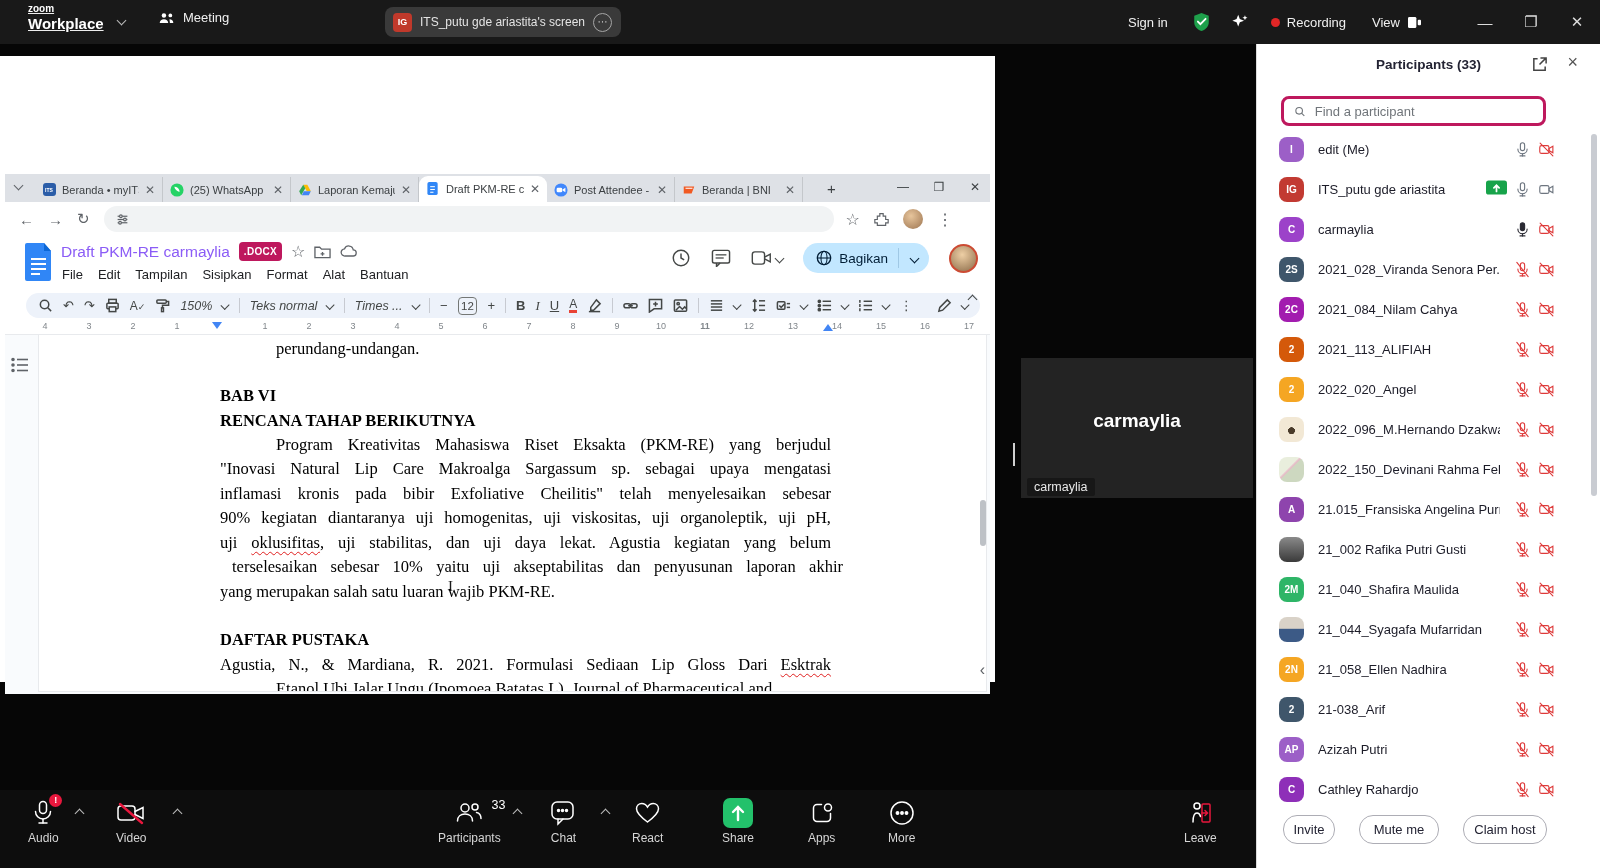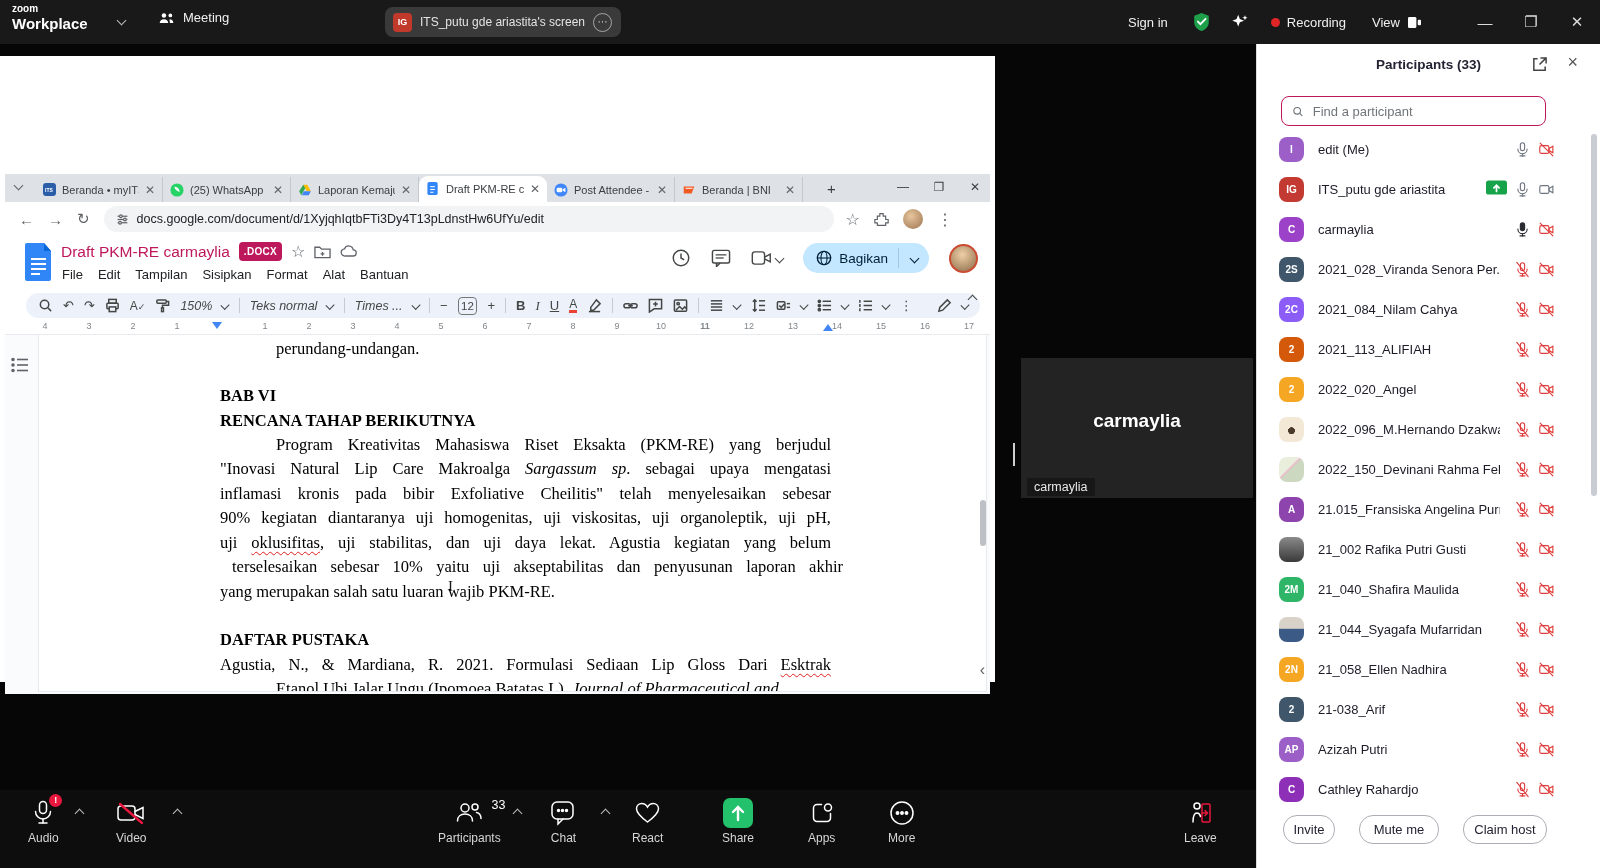--- a/index.html
+++ b/index.html
@@ -1,19 +1,19 @@
 <!DOCTYPE html>
 <html><head>
 <meta charset="utf-8">
 <style>
   html,body{margin:0;padding:0;background:#000;}
   body{width:1600px;height:868px;position:relative;overflow:hidden;font-family:"Liberation Sans",sans-serif;-webkit-font-smoothing:antialiased;}
   
   .topbar{position:absolute;left:0;top:0;width:1600px;height:44px;background:#191919;color:#eee;}
-  .logo{position:absolute;left:12px;top:4px;line-height:1;}
+  .logo{position:absolute;left:28px;top:4px;line-height:1;text-decoration:underline;}
   .logo .l1{font-size:10px;font-weight:bold;color:#fff;display:block;}
   .logo .l2{font-size:15px;font-weight:bold;color:#fff;display:block;margin-top:2px;}
   .chev{display:inline-block;width:6px;height:6px;border-right:1.6px solid currentColor;border-bottom:1.6px solid currentColor;}
   .chev.down{transform:rotate(45deg);}
   .chev.up{transform:rotate(-135deg);}
   .logo-chev{position:absolute;left:118px;top:17px;color:#bbb;}
   .meeting-tab{position:absolute;left:158px;top:10px;display:flex;align-items:center;gap:8px;font-size:13px;color:#f0f0f0;}
   .screen-tab{position:absolute;left:385px;top:7px;width:236px;height:30px;background:#3a3a3a;border-radius:8px;display:flex;align-items:center;gap:8px;padding:0 8px;box-sizing:border-box;}
   .ig-avatar{width:19px;height:19px;border-radius:4px;background:#c0392b;color:#fff;font-size:9px;font-weight:bold;display:flex;align-items:center;justify-content:center;}
   .screen-tab .lbl{font-size:12px;color:#e4e4e4;white-space:nowrap;}
@@ -44,21 +44,21 @@
   .urlbar{position:absolute;left:0;top:28px;width:985px;height:34px;background:#fff;border-bottom:1px solid #ececec;display:flex;align-items:center;}
   .nav-ic{color:#5f6368;font-size:15px;margin-left:14px;}
   .omni{margin-left:14px;width:730px;height:26px;border-radius:13px;background:#f1f3f4;display:flex;align-items:center;gap:8px;padding:0 12px;box-sizing:border-box;}
   .omni .url{font-size:12.5px;color:#202124;white-space:nowrap;overflow:hidden;}
   .url-right{display:flex;align-items:center;gap:14px;margin-left:12px;color:#5f6368;}
   .chrome-avatar{width:20px;height:20px;border-radius:50%;background:radial-gradient(circle at 40% 35%,#e7c59c,#9c7450);}
   
   .docs-header{position:absolute;left:0;top:62px;width:985px;height:56px;background:#fff;}
   .docs-icon{position:absolute;left:20px;top:7px;}
   .doc-title-row{position:absolute;left:56px;top:6px;display:flex;align-items:center;gap:9px;}
-  .doc-title{font-size:15.5px;color:#be185d;}
+  .doc-title{font-size:15.5px;color:#8b5cf6;}
   .docx-badge{background:#be185d;color:#fff;font-size:10px;font-weight:bold;border-radius:4px;padding:4px 5px;letter-spacing:.3px;}
   .mini-ic{color:#5f6368;}
   .menu-row{position:absolute;left:57px;top:31px;display:flex;gap:15px;font-size:13px;color:#202124;}
   .dh-right{position:absolute;right:12px;top:7px;display:flex;align-items:center;gap:20px;}
   .share-pill{height:30px;background:#c2e7ff;border-radius:16px;display:flex;align-items:center;gap:7px;padding:0 6px 0 13px;color:#001d35;}
   .share-pill .txt{font-size:13.5px;}
   .share-pill .sep{width:1px;height:20px;background:#9fc8e5;margin-left:3px;}
   .docs-avatar{width:29px;height:29px;border-radius:50%;background:radial-gradient(circle at 45% 35%,#eecfa5,#8a6a48);border:2px solid #cc4b33;box-sizing:border-box;}
   .docs-toolbar{position:absolute;left:21px;top:119px;width:954px;height:25px;background:#edf2fa;border-radius:13px;display:flex;align-items:center;gap:10px;padding:0 12px;box-sizing:border-box;color:#444746;font-size:13px;}
   .ti{width:15px;height:15px;flex:none;}
@@ -77,37 +77,37 @@
   .rnum{position:absolute;top:2px;font-size:9px;color:#80868b;transform:translateX(-50%);}
   .marker-down{position:absolute;top:3px;width:0;height:0;border-left:5px solid transparent;border-right:5px solid transparent;border-top:7px solid #4285f4;}
   .marker-up{position:absolute;top:5px;width:0;height:0;border-left:5px solid transparent;border-right:5px solid transparent;border-bottom:7px solid #4285f4;}
   
   .canvas{position:absolute;left:0;top:161px;width:985px;height:359px;background:#f9fbfd;overflow:hidden;}
   .doc-page{position:absolute;left:33px;top:0;width:947px;height:356px;background:#fff;border:1px solid #e8eaed;border-top:none;overflow:hidden;}
   .dline{position:absolute;font-family:"Liberation Serif",serif;font-size:16.5px;line-height:24.5px;color:#000;white-space:nowrap;}
   .dline.wide{width:611px;white-space:normal;}
   .dline.bold{font-weight:bold;}
   .just{text-align:justify;text-align-last:justify;}
-  .it{font-style:italic;}
+  .it{}
   .sq{text-decoration:underline;text-decoration-style:wavy;text-decoration-color:#e02020;text-decoration-thickness:1px;text-underline-offset:3px;}
   .outline-ic{position:absolute;left:6px;top:22px;}
   .doc-scroll{position:absolute;right:4px;top:165px;width:6px;height:46px;background:#bdc1c6;border-radius:3px;}
   .side-collapse{position:absolute;right:5px;top:326px;color:#5f6368;font-size:16px;}
   .ibeam{position:absolute;font-family:"Liberation Serif",serif;font-size:15px;color:#1a1a1a;}
   
   .thumb{position:absolute;left:1021px;top:314px;width:232px;height:140px;background:#232323;}
   .thumb-name{position:absolute;left:0;top:52px;width:100%;text-align:center;color:#fff;font-size:19px;font-weight:bold;}
   .thumb-label{position:absolute;left:6px;bottom:2px;background:rgba(20,20,20,.75);color:#e8e8e8;font-size:12.5px;padding:2px 7px;border-radius:2px;}
   .drag-handle{position:absolute;left:1013px;top:399px;width:8px;height:23px;border-left:2px solid #cfcfcf;border-right:2px solid #cfcfcf;}
   
   .panel{position:absolute;left:1256px;top:44px;width:344px;height:824px;background:#fff;border-left:1px solid #dcdcdc;box-sizing:border-box;}
   .panel-title{position:absolute;left:0;top:13px;width:100%;text-align:center;font-size:13.5px;font-weight:bold;color:#232333;}
   .panel-popout{position:absolute;right:52px;top:12px;}
   .panel-close{position:absolute;right:22px;top:8px;font-size:18px;color:#555;}
-  .search-box{position:absolute;left:24px;top:52px;width:265px;height:30px;border:1px solid #be185d;border-radius:8px;display:flex;align-items:center;gap:7px;padding:0 10px;box-sizing:border-box;}
+  .search-box{position:absolute;left:24px;top:52px;width:265px;height:30px;border:3px solid #be185d;border-radius:8px;display:flex;align-items:center;gap:7px;padding:0 10px;box-sizing:border-box;}
   .search-box input{border:none;outline:none;font-size:13px;color:#232333;width:100%;font-family:"Liberation Sans",sans-serif;background:transparent;}
   .search-box input::placeholder{color:#70757a;}
   .plist{position:absolute;left:0;top:85px;width:344px;height:686px;overflow:hidden;}
   .prow{position:absolute;left:0;width:344px;height:40px;display:flex;align-items:center;padding:0 46px 0 22px;box-sizing:border-box;gap:14px;}
   .pav{width:25px;height:25px;border-radius:8px;color:#fff;font-size:10px;font-weight:bold;display:flex;align-items:center;justify-content:center;flex:none;}
   .pname{flex:1;font-size:13px;color:#1c1c28;white-space:nowrap;overflow:hidden;}
   .picons{display:flex;align-items:center;gap:7px;flex:none;}
   .p-ic{display:inline-flex;}
   .p-ic svg{width:17px;height:17px;stroke:currentColor;stroke-width:1.6;fill:none;stroke-linecap:round;}
   .p-ic.gray{color:#6e7680;}
@@ -268,21 +268,20 @@
           <svg width="13" height="13" viewBox="0 0 16 16">
               <g stroke="#5f6368" stroke-width="1.5" fill="none">
                 <line x1="2" y1="4" x2="14" y2="4"></line>
                 <line x1="2" y1="8" x2="14" y2="8"></line>
                 <line x1="2" y1="12" x2="14" y2="12"></line>
                 <circle cx="6" cy="4" r="1.6" fill="#fff"></circle>
                 <circle cx="11" cy="8" r="1.6" fill="#fff"></circle>
                 <circle cx="5" cy="12" r="1.6" fill="#fff"></circle>
               </g>
             </svg>
-          <span class="url">docs.google.com/document/d/1XyjqhIqtbFTi3Dy4T13pLdnstHw6UfYu/edit</span>
         </div>
         <div class="url-right">
           <span>☆</span>
           <svg width="15" height="15" viewBox="0 0 18 18">
               <path d="M7 2h4v3h3v4h3v4h-3v3H4v-3H1V9h3V5h3z" fill="none" stroke="#5f6368" stroke-width="1.4"></path>
             </svg>
           <span class="chrome-avatar"></span>
           <span>⋮</span>
         </div>
       </div>
@@ -617,21 +616,21 @@
           <span class="p-ic red">
             <svg viewBox="0 0 24 24">
               <rect x="2.5" y="6.5" width="13" height="11" rx="2.5"></rect>
               <path d="M15.5 10.5 21 7.5v9l-5.5-3z"></path>
               <line x1="3" y1="3" x2="21" y2="21"></line>
             </svg>
           </span>
         </span>
       </div>
       <div class="prow" style="top: 160px;">
-        <span class="pav" style="background:#8b5cf6">2C</span>
+        <span class="pav" style="background:#a21caf">2C</span>
         <span class="pname">2021_084_Nilam Cahya</span>
         <span class="picons">
           <span class="p-ic red">
             <svg viewBox="0 0 24 24">
               <rect class="fillpart" x="9" y="2.5" width="6" height="11" rx="3"></rect>
               <path d="M5.5 11.5a6.5 6.5 0 0 0 13 0"></path>
               <line x1="12" y1="18" x2="12" y2="21"></line>
               <line x1="8.5" y1="21" x2="15.5" y2="21"></line>
               <line x1="4" y1="2" x2="20" y2="22"></line>
             </svg>

